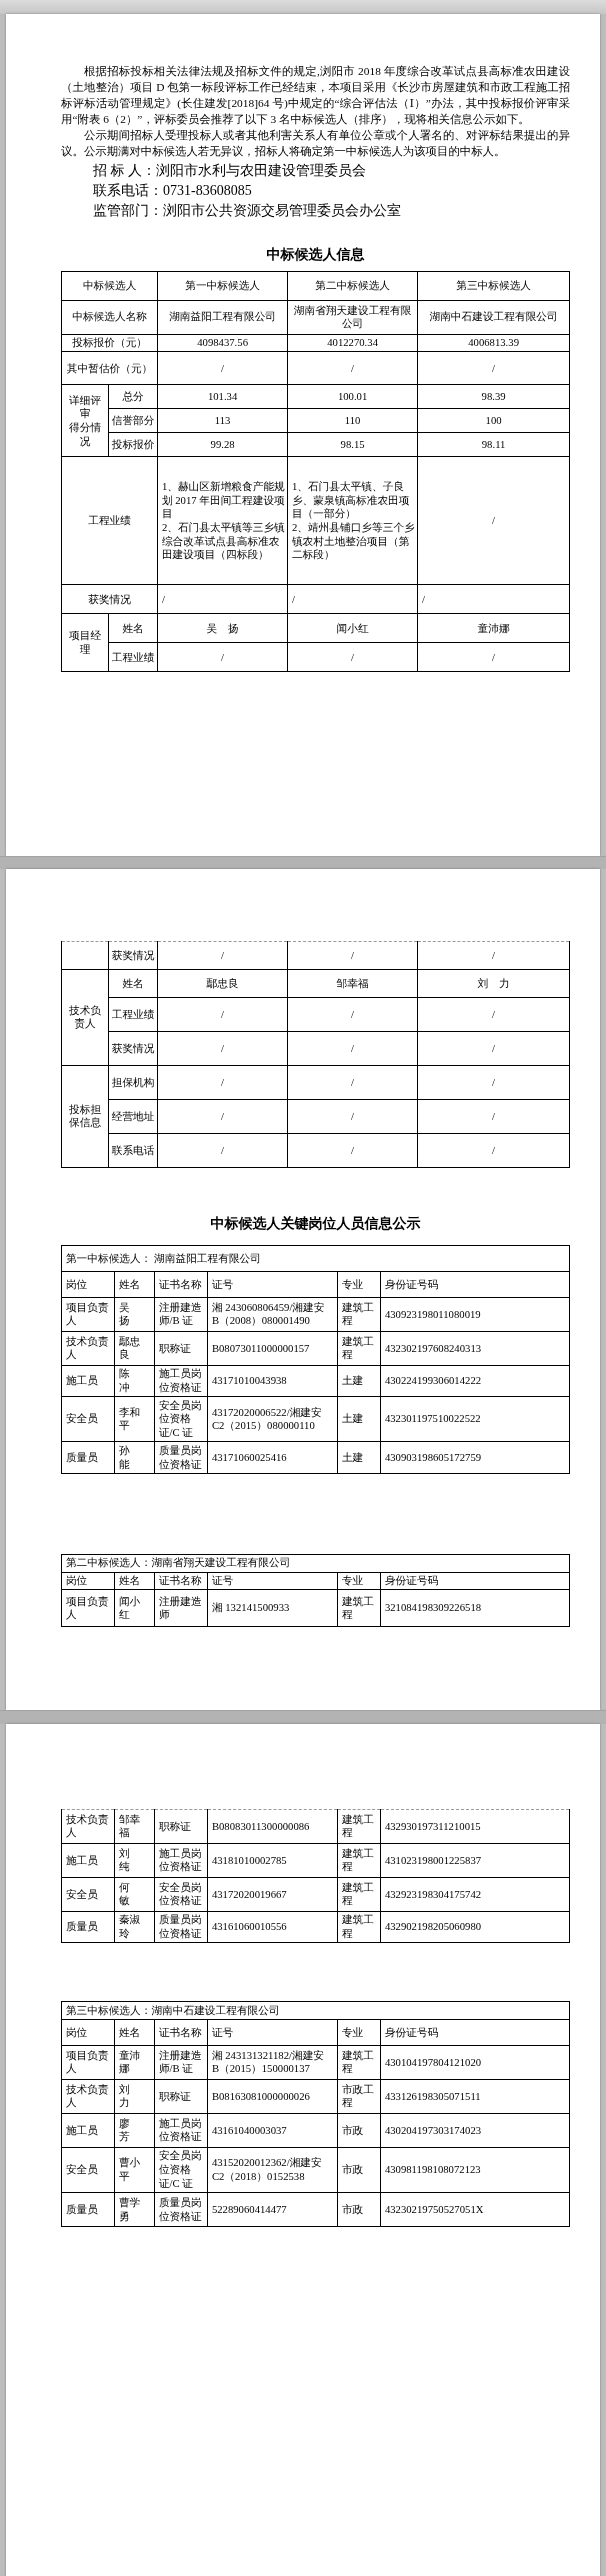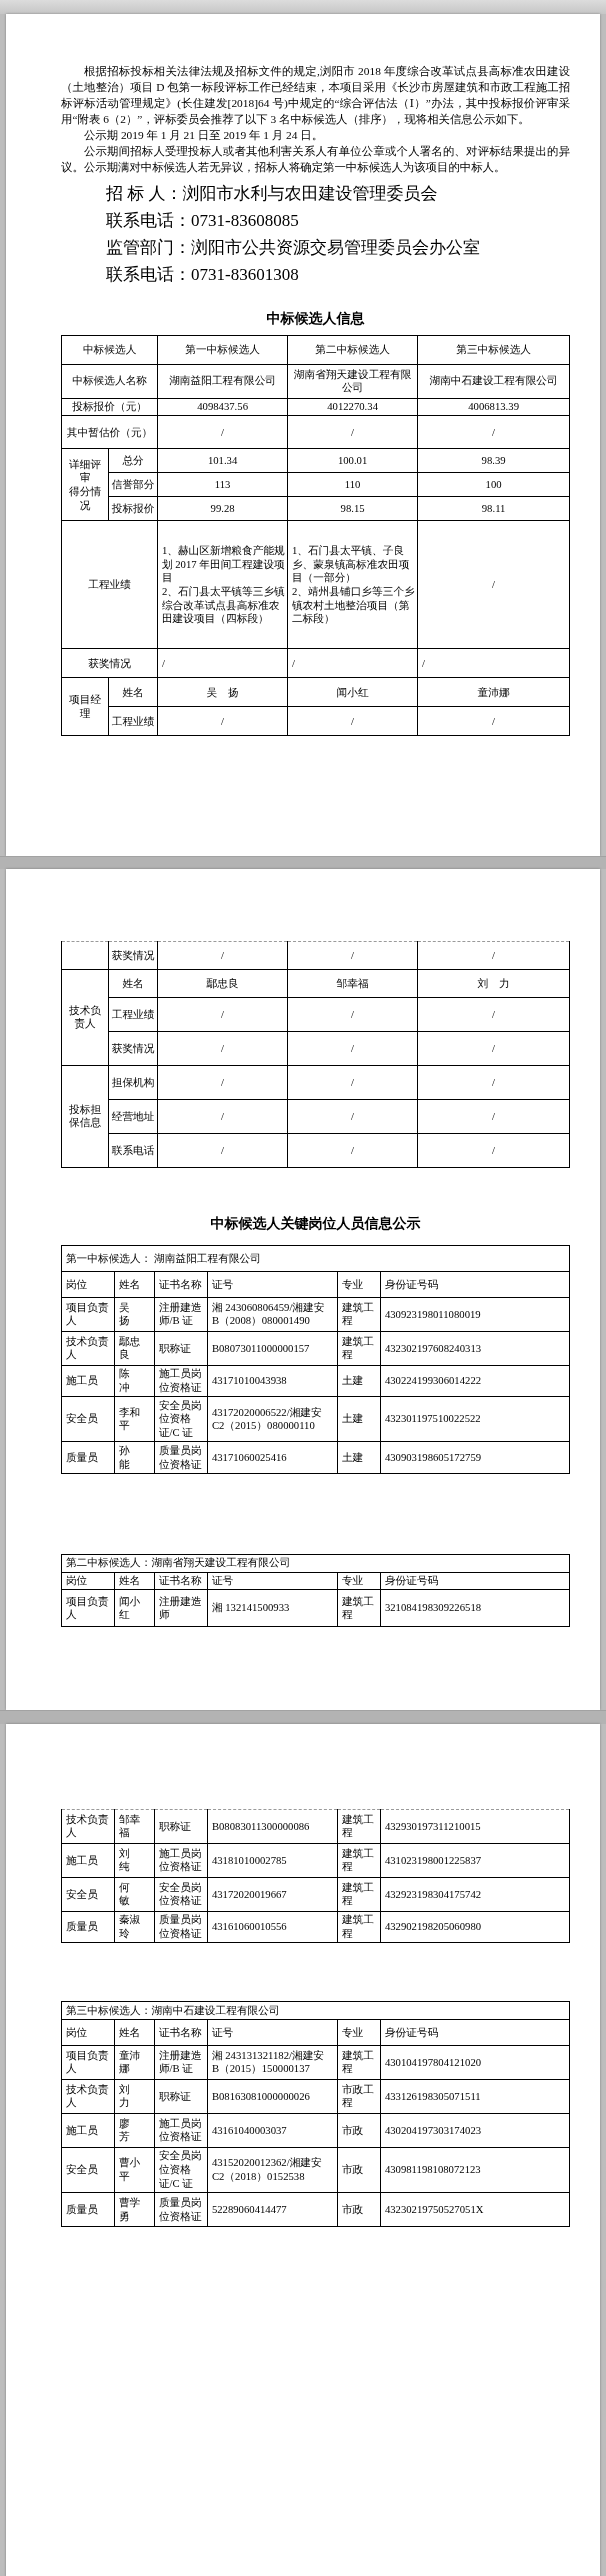--- a/index.html
+++ b/index.html
@@ -16,21 +16,21 @@
     width:594px;margin-left:6.1px;background:#ffffff;
     box-shadow:0 0 2.3px rgba(0,0,0,.35);
     box-sizing:border-box;
     padding-left:55px;padding-right:30px;
   }
   .page-1{height:842px;padding-top:49px;}
   .page-2{height:841px;padding-top:72px;}
   .page-3{height:854px;padding-top:72px;}
 
   .para{font-size:11.4px;line-height:16px;margin:0;text-indent:2em;text-align:justify;}
-  .contact{font-size:17px;line-height:16px;margin:11px;text-indent:2em;}
+  .contact{font-size:14px;line-height:16px;margin:4px;text-indent:2em;}
 
   .doc-title{font-size:14px;font-weight:bold;text-align:center;margin:27.5px 0 0 0;line-height:17px;}
   .personnel-title{margin:47px 0 12.2px 0;}
 
   table{border-collapse:collapse;width:100%;table-layout:fixed;}
   td{
     border:0.8px solid #000;
     font-size:10.7px;line-height:13.7px;
     vertical-align:middle;
     padding:1.5px 2.3px;
@@ -55,26 +55,24 @@
   tr.h48{height:37px;} tr.h58{height:44px;} tr.h168{height:128px;}
 </style>
 </head>
 <body>
 
 <div>
   <div class="top-strip"></div>
 
   <div class="page page-1">
     <p class="para">根据招标投标相关法律法规及招标文件的规定,浏阳市 2018 年度综合改革试点县高标准农田建设（土地整治）项目 D 包第一标段评标工作已经结束，本项目采用《长沙市房屋建筑和市政工程施工招标评标活动管理规定》(长住建发[2018]64 号)中规定的“综合评估法（Ⅰ）”办法，其中投标报价评审采用“附表 6（2）”，评标委员会推荐了以下 3 名中标候选人（排序），现将相关信息公示如下。</p>
-    <p class="para">公示期 2019 年 1 月 21 日至 2019 年 1 月 24 日。</p>
     <p class="para">公示期间招标人受理投标人或者其他利害关系人有单位公章或个人署名的、对评标结果提出的异议。公示期满对中标候选人若无异议，招标人将确定第一中标候选人为该项目的中标人。</p>
     <p class="contact">招 标 人：浏阳市水利与农田建设管理委员会</p>
     <p class="contact">联系电话：0731-83608085</p>
     <p class="contact">监管部门：浏阳市公共资源交易管理委员会办公室</p>
-    <p class="contact">联系电话：0731-83601308</p>
 
     <h3 class="doc-title">中标候选人信息</h3>
 
     <table class="ctab">
       <colgroup>
           <col style="width:47px">
           <col style="width:49px">
           <col style="width:130px">
           <col style="width:130px">
           <col>

